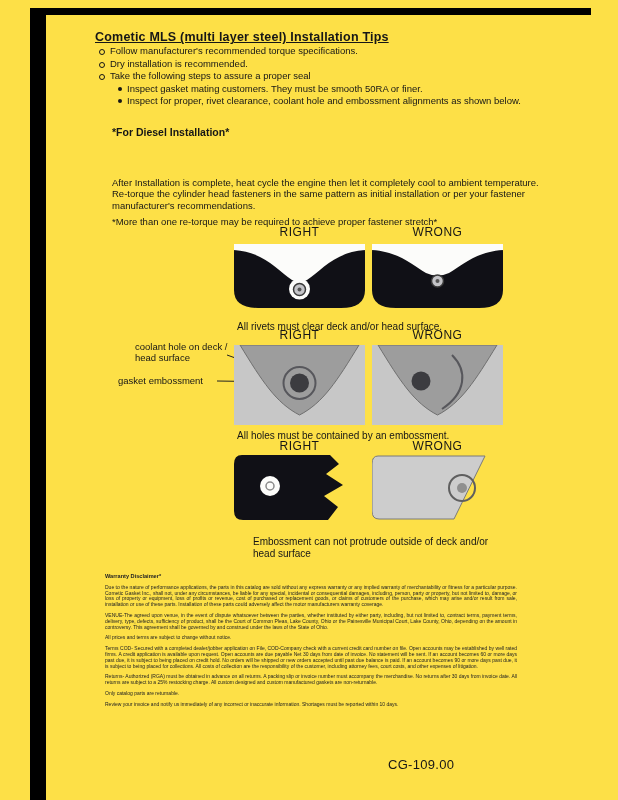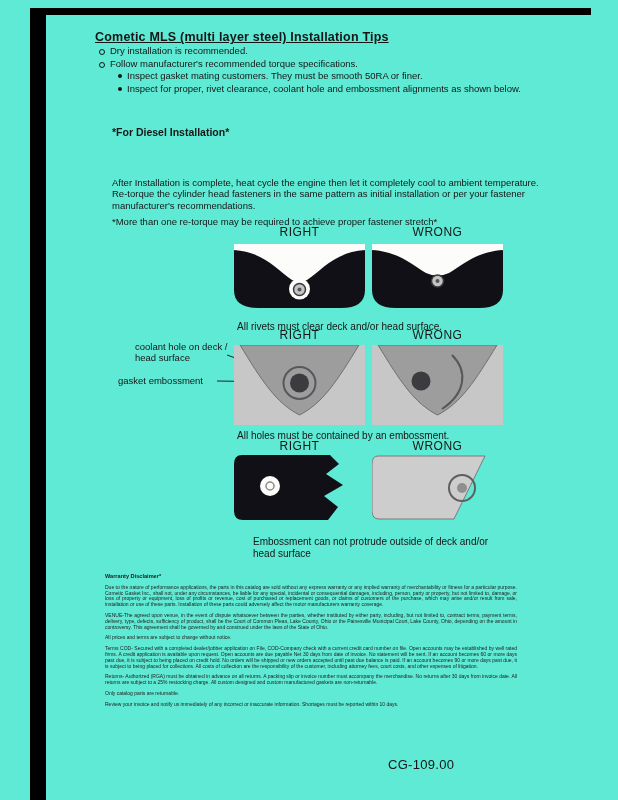--- a/index.html
+++ b/index.html
@@ -1,16 +1,16 @@
 <!DOCTYPE html>
 <html><head>
 <meta charset="utf-8">
 <style>
   html,body{margin:0;padding:0;background:#9a9a9a;}
-  .page{position:relative;width:618px;height:800px;background:#5eead4;font-family:"Liberation Sans",sans-serif;color:#161616;overflow:hidden;margin:0 auto;}
+  .page{position:relative;width:618px;height:800px;background:#fde047;font-family:"Liberation Sans",sans-serif;color:#161616;overflow:hidden;margin:0 auto;}
   .scan-bar{position:absolute;background:#000;}
   .scan-left{left:30px;top:8px;width:16px;height:792px;}
   .scan-top{left:30px;top:8px;width:561px;height:7px;}
 
   .title{position:absolute;left:95px;top:22px;font-size:12.5px;font-weight:700;text-decoration:underline;letter-spacing:.2px;}
 
   .tips{position:absolute;left:99px;top:45px;font-size:9.5px;line-height:12.5px;}
   .b-row{display:flex;align-items:flex-start;}
   .b-row.sub{margin-left:19px;}
   .marker{flex:0 0 auto;margin-top:4px;margin-right:5px;width:4px;height:4px;border-radius:50%;}
@@ -54,25 +54,29 @@
 <div class="page">
 
   <div class="scan-bar scan-left"></div>
   <div class="scan-bar scan-top"></div>
 
   <h1 class="title">Cometic MLS (multi layer steel) Installation Tips</h1>
 
   <div class="tips">
     <div class="b-row">
       <span class="marker open"></span>
+      <span>Follow manufacturer's recommended torque specifications.</span>
+    </div>
+    <div class="b-row">
+      <span class="marker open"></span>
       <span>Dry installation is recommended.</span>
     </div>
     <div class="b-row">
       <span class="marker open"></span>
-      <span>Follow manufacturer's recommended torque specifications.</span>
+      <span>Take the following steps to assure a proper seal</span>
     </div>
     <div class="b-row sub">
       <span class="marker filled"></span>
       <span>Inspect gasket mating customers.  They must be smooth 50RA or finer.</span>
     </div>
     <div class="b-row sub">
       <span class="marker filled"></span>
       <span>Inspect for proper, rivet clearance, coolant hole and embossment alignments as shown below.</span>
     </div>
   </div>

